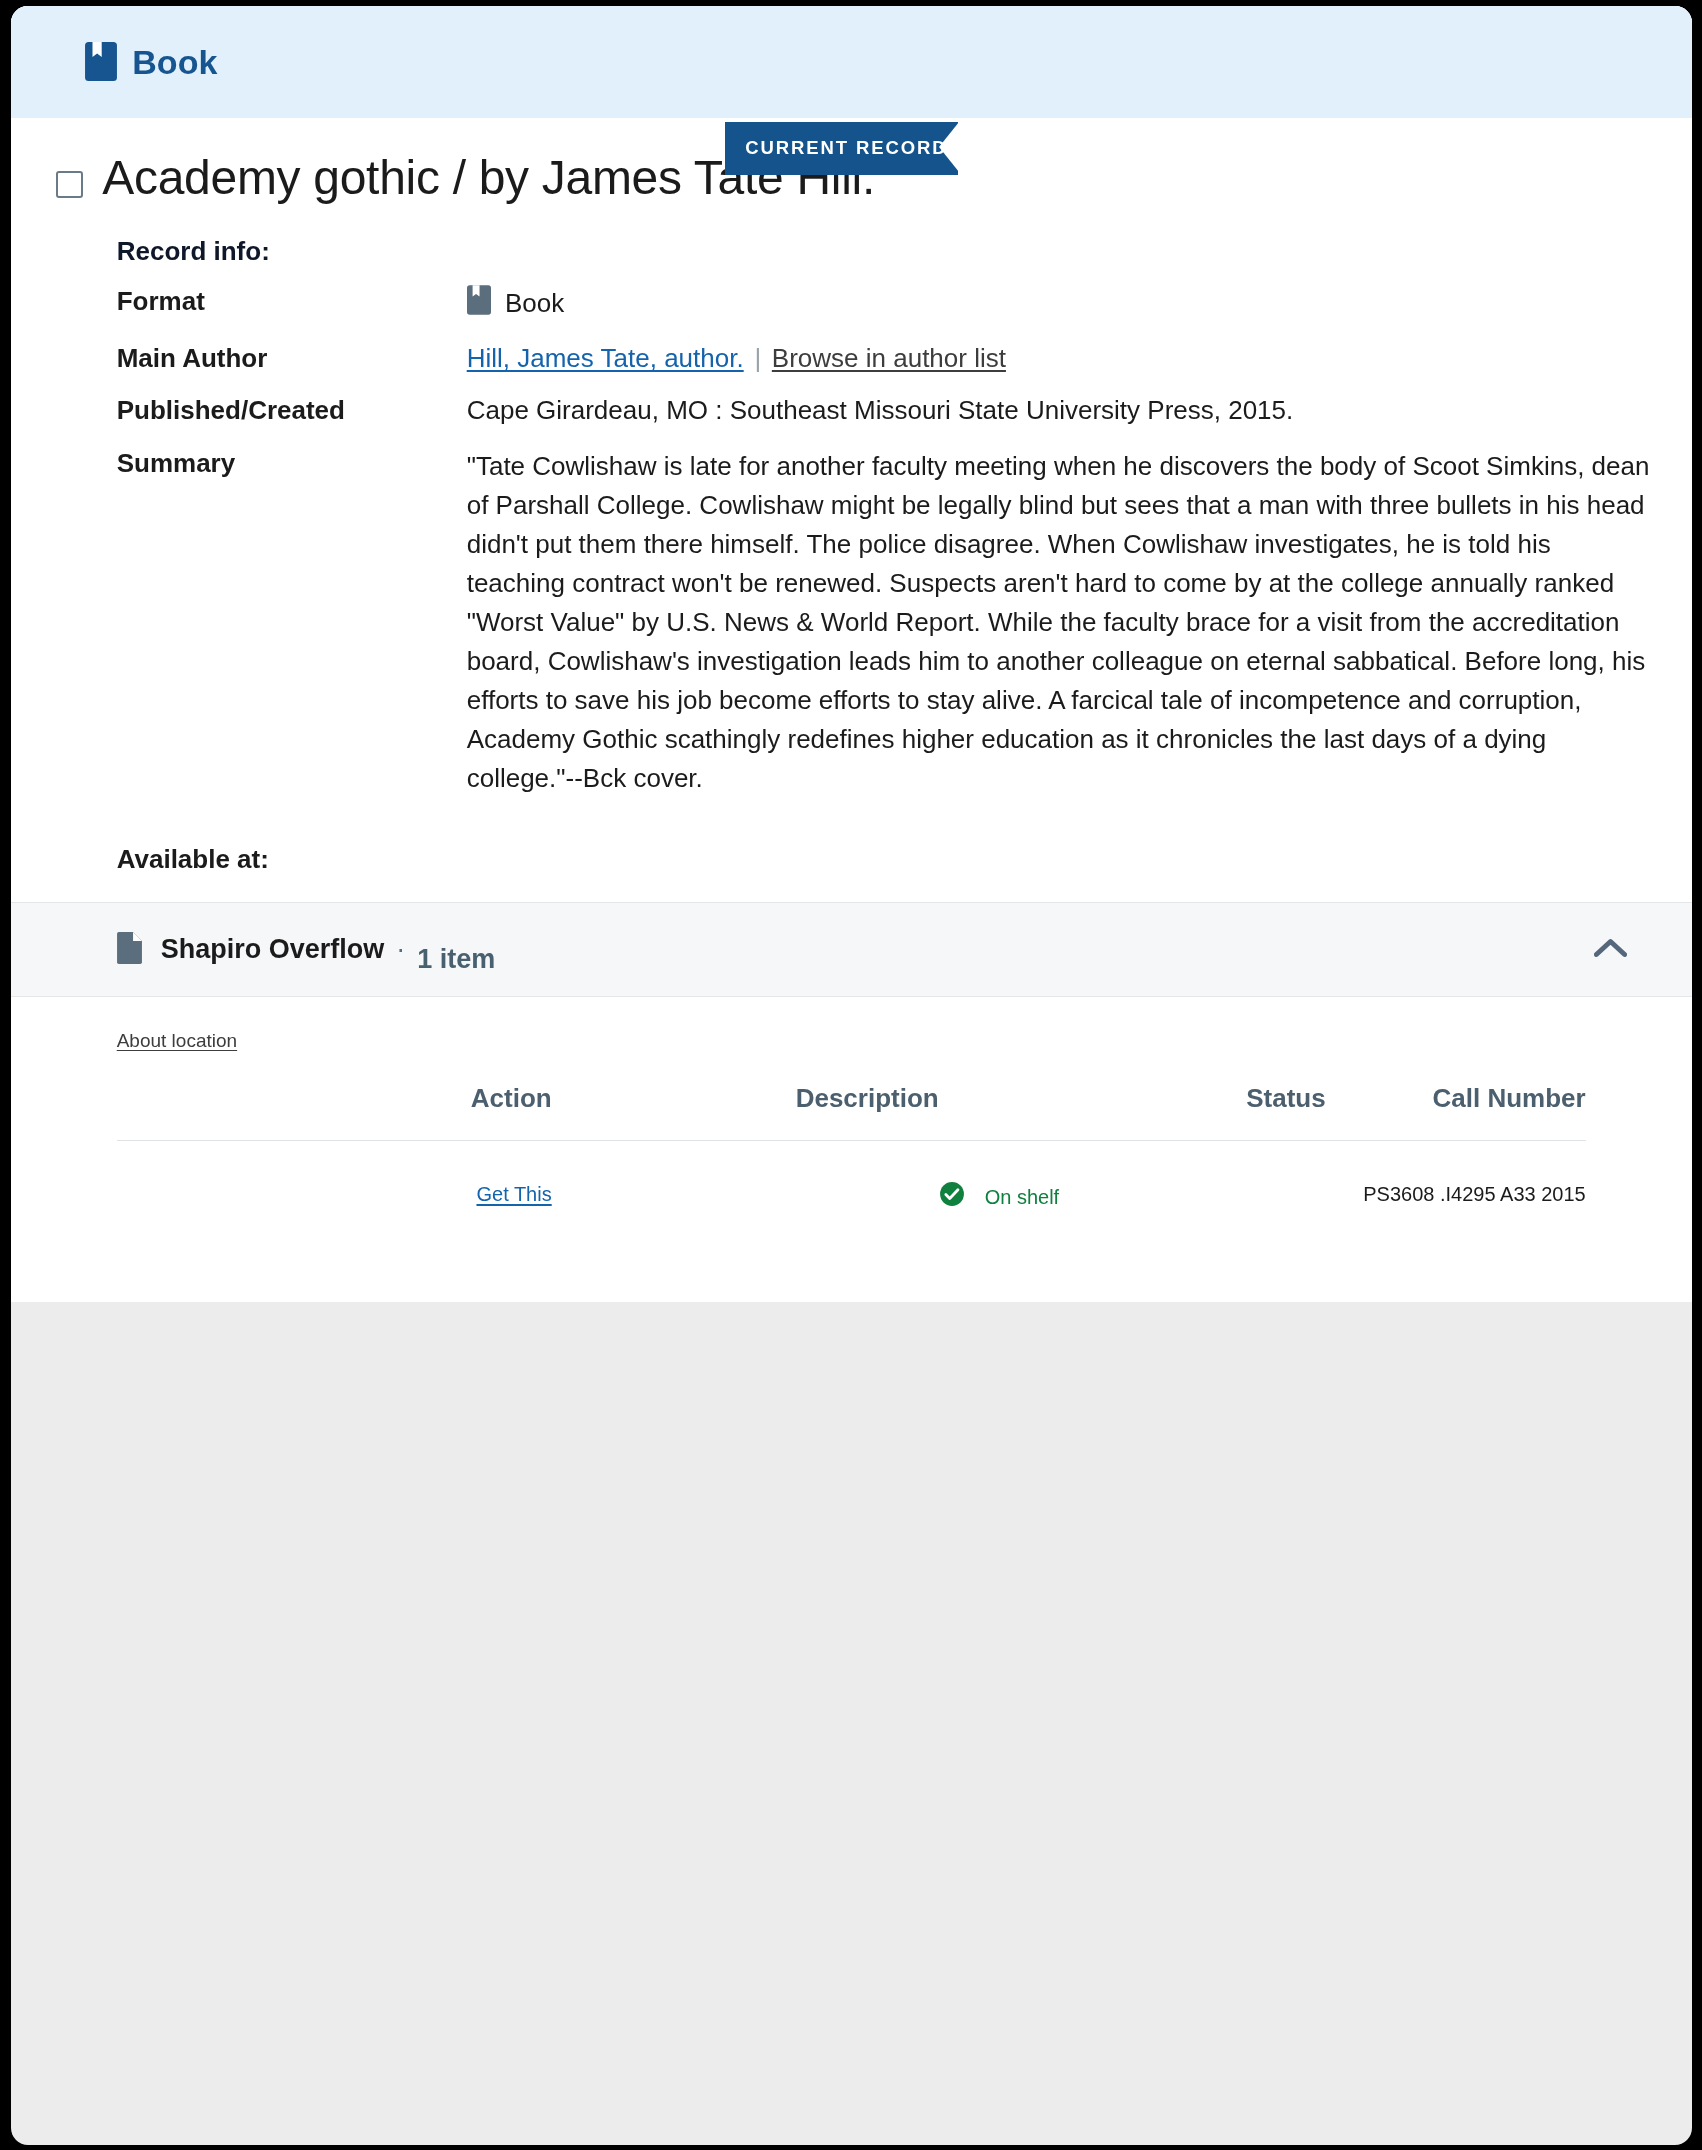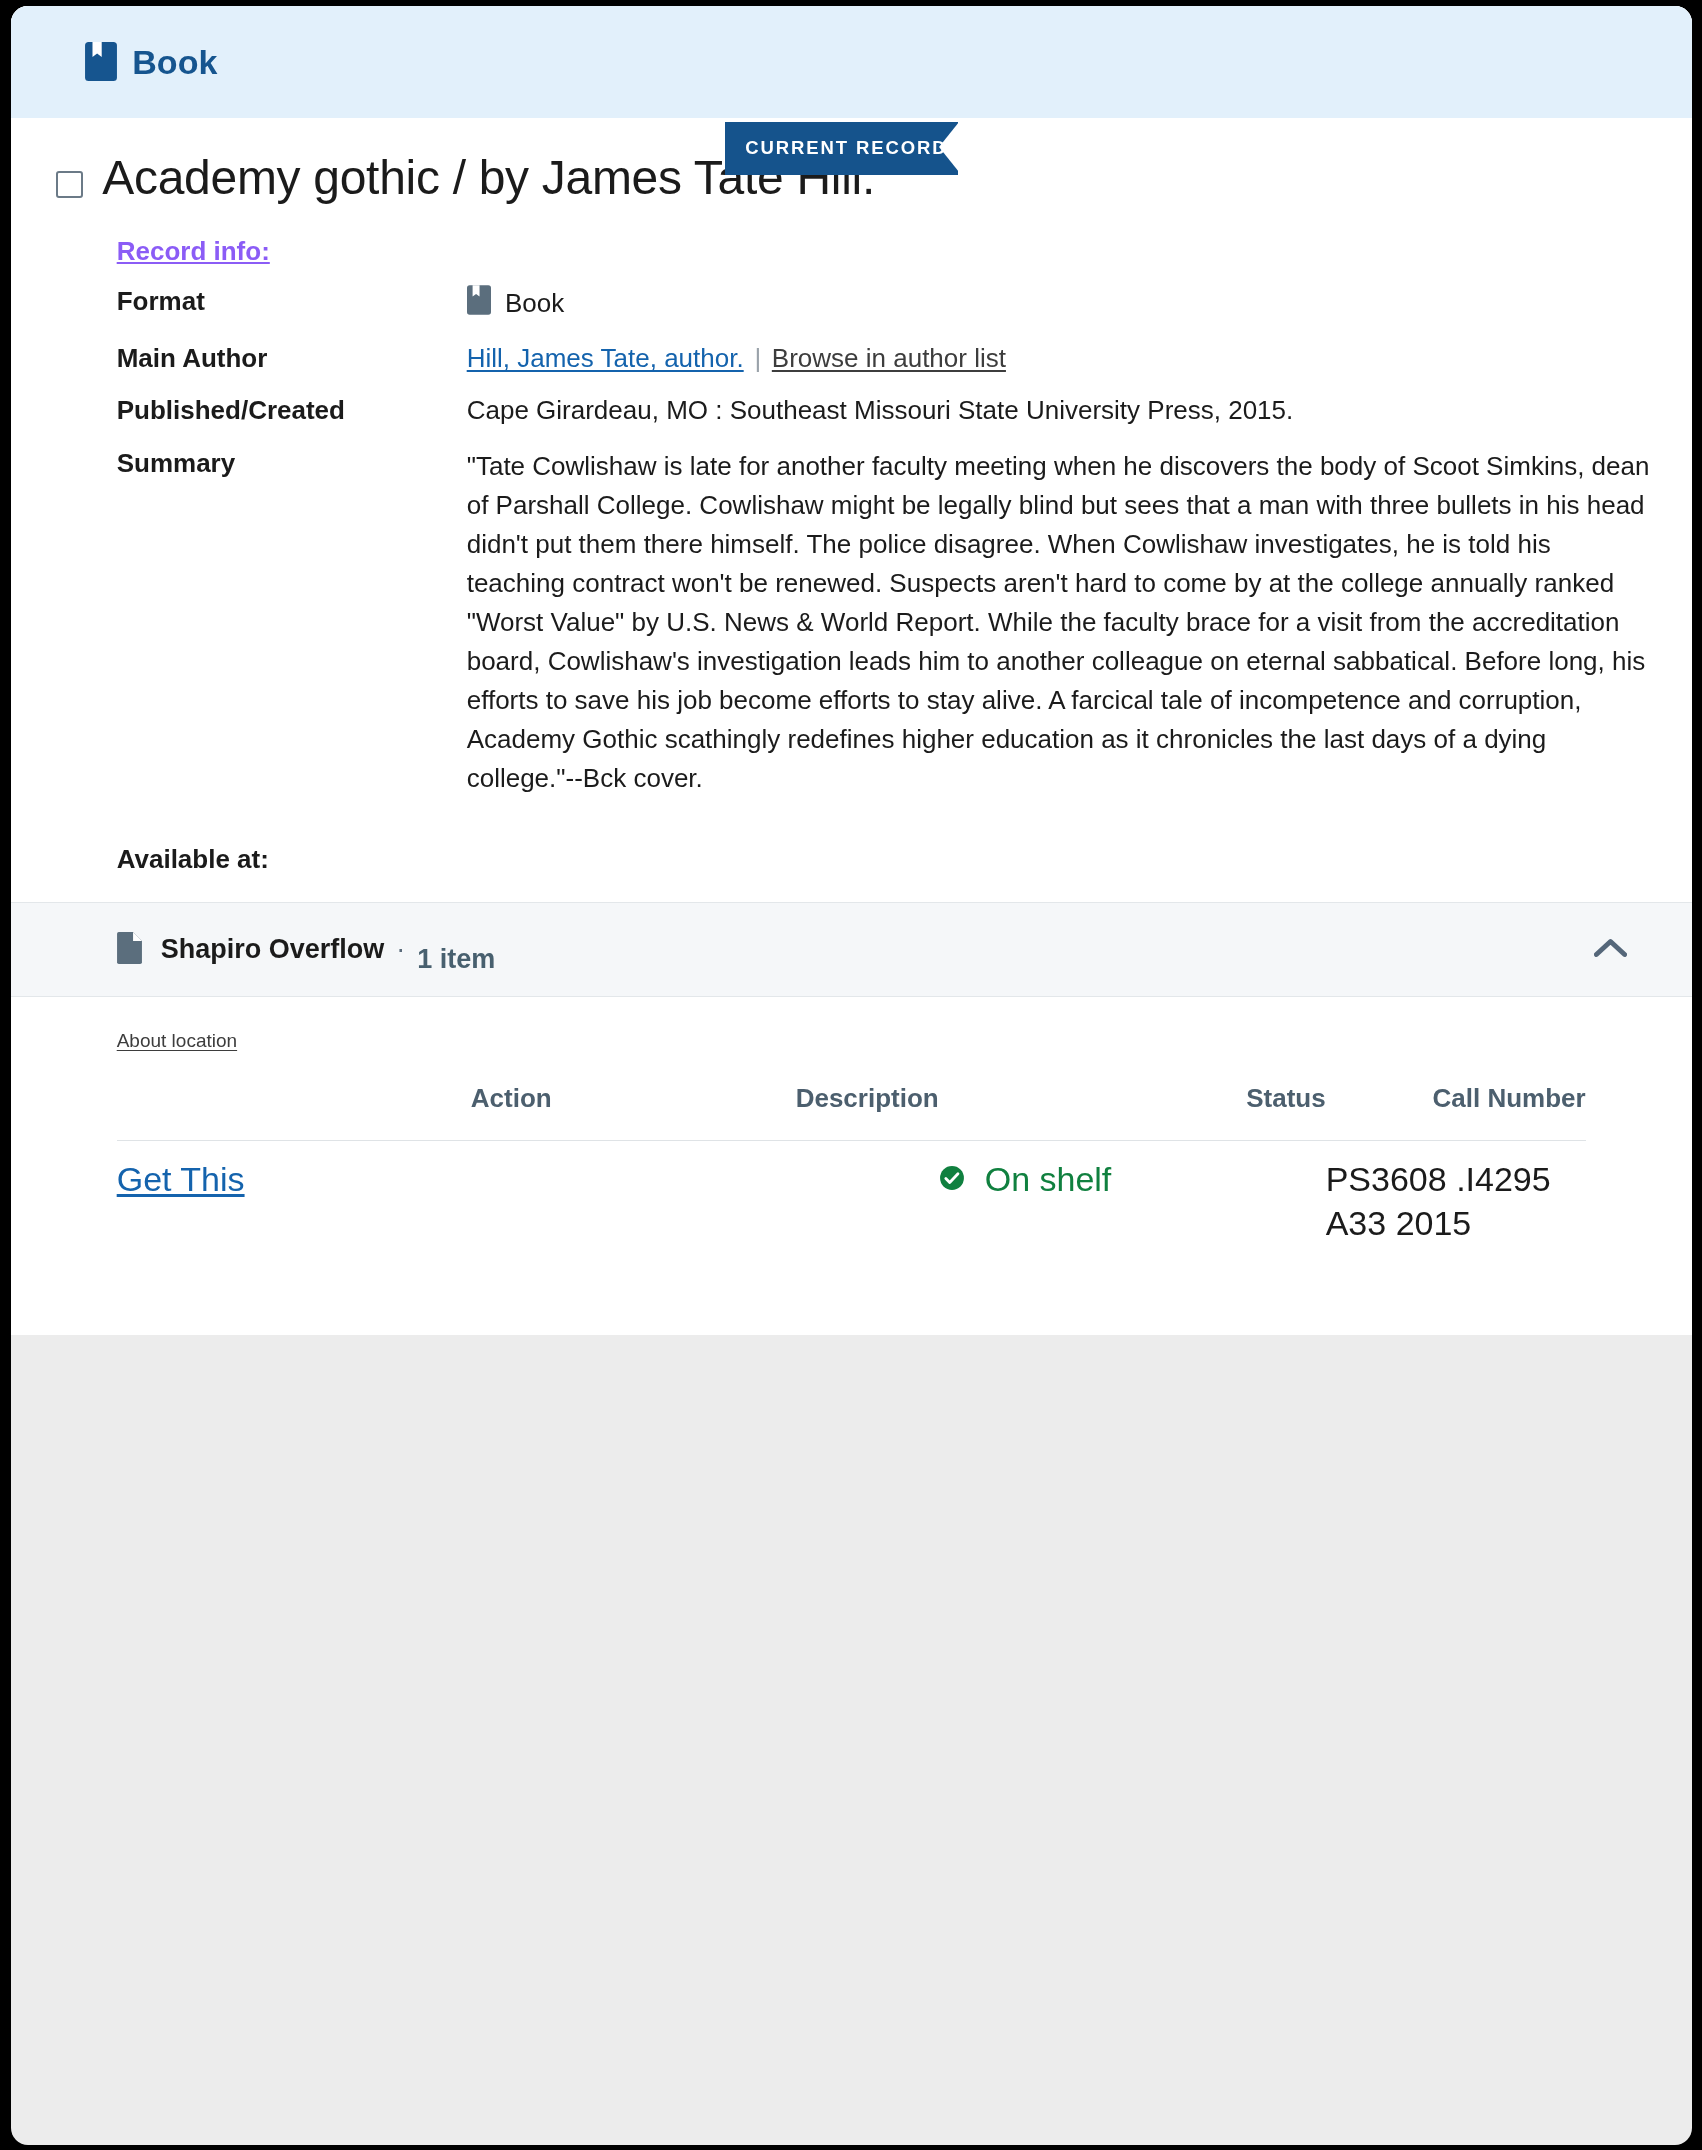--- a/index.html
+++ b/index.html
@@ -76,23 +76,22 @@
     color: #1b1b1b;
     font-weight: normal;
     line-height: 1.12;
     margin: 0;
     letter-spacing: -0.3px;
   }
 
   .record-info-heading {
     font-size: 26px;
     font-weight: bold;
-    color: #8b5cf6;
+    color: #0f172a;
     padding: 31px 0 0 106px;
-    text-decoration: underline;
   }
 
   .meta-table {
     padding: 0 0 0 106px;
     margin-top: 18px;
   }
   .meta-row {
     display: flex;
     margin-bottom: 19px;
   }
@@ -174,25 +173,26 @@
   }
   .items-table th {
     text-align: right;
     font-size: 26px;
     font-weight: bold;
     color: #4c5f6e;
     padding: 0 0 26px 0;
     border-bottom: 1.8px solid #dfe3e6;
   }
   .items-table td {
-    font-size: 34px;
-    color: #1b1b1b;
-    padding: 16px 0 0 0;
+    font-size: 20px;
+    color: #1b1b1b;
+    padding: 40px 0 0 0;
     vertical-align: top;
     line-height: 1.32;
+    text-align: right;
   }
   .col-action { width: 435px; }
   .col-desc   { width: 387px; }
   .col-status { width: 387px; }
   .status-cell { color: #10803f; display: flex; align-items: center; gap: 20px; }
 
   .panel-gap {
     height: 32px;
     background: #ececec;
   }

